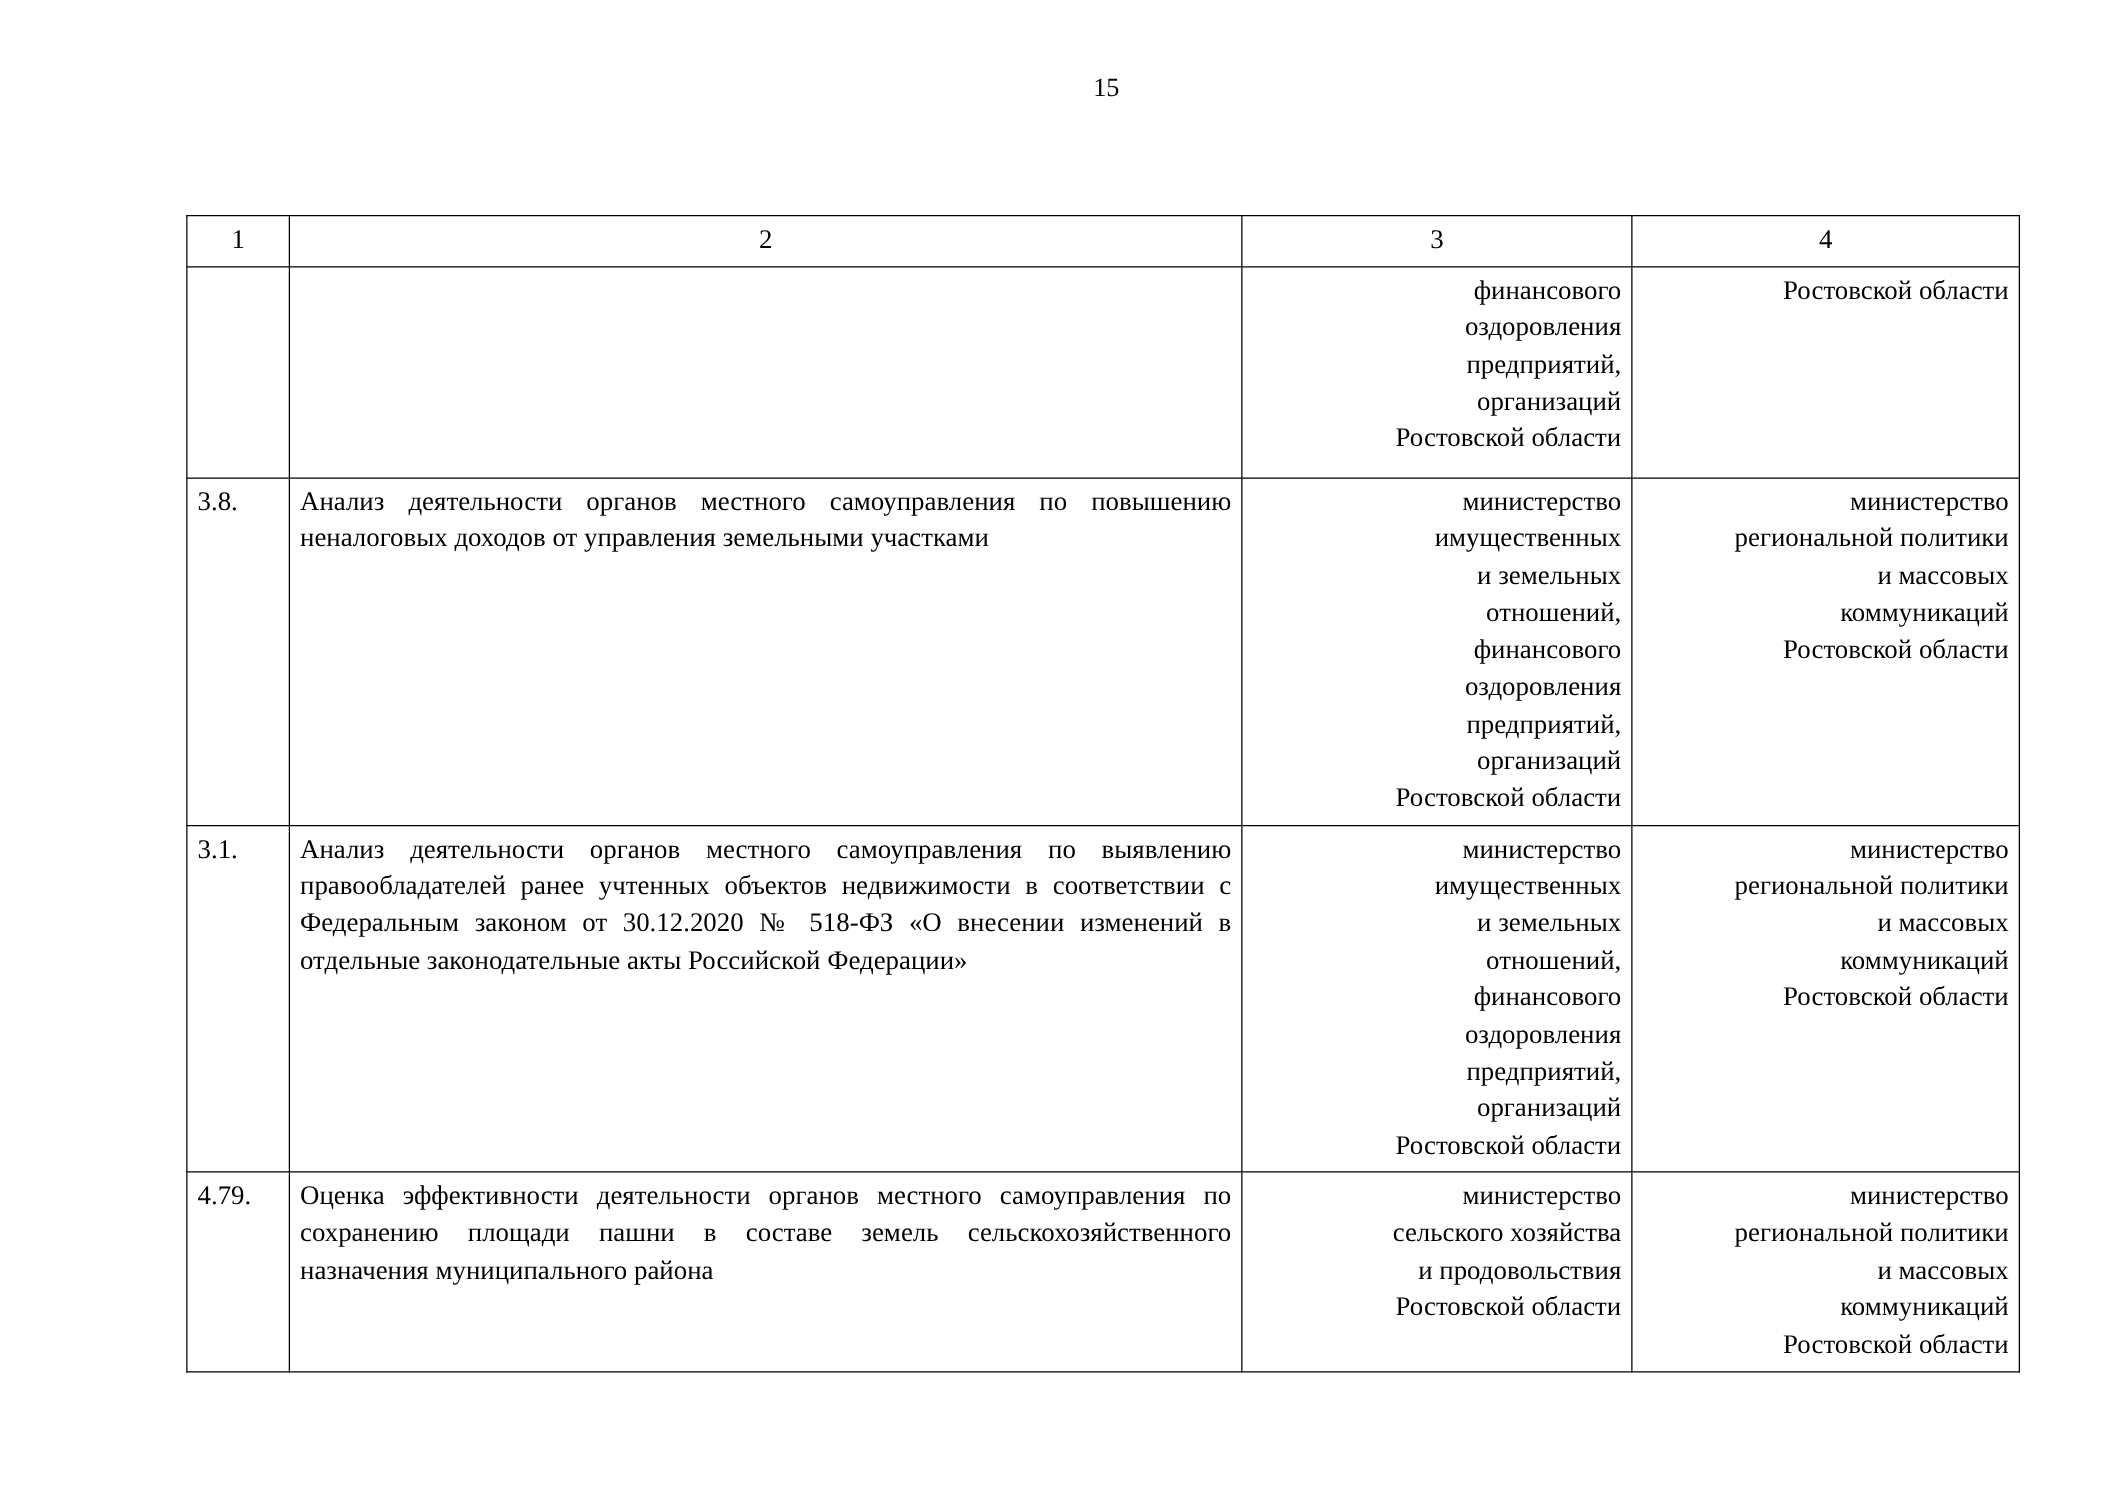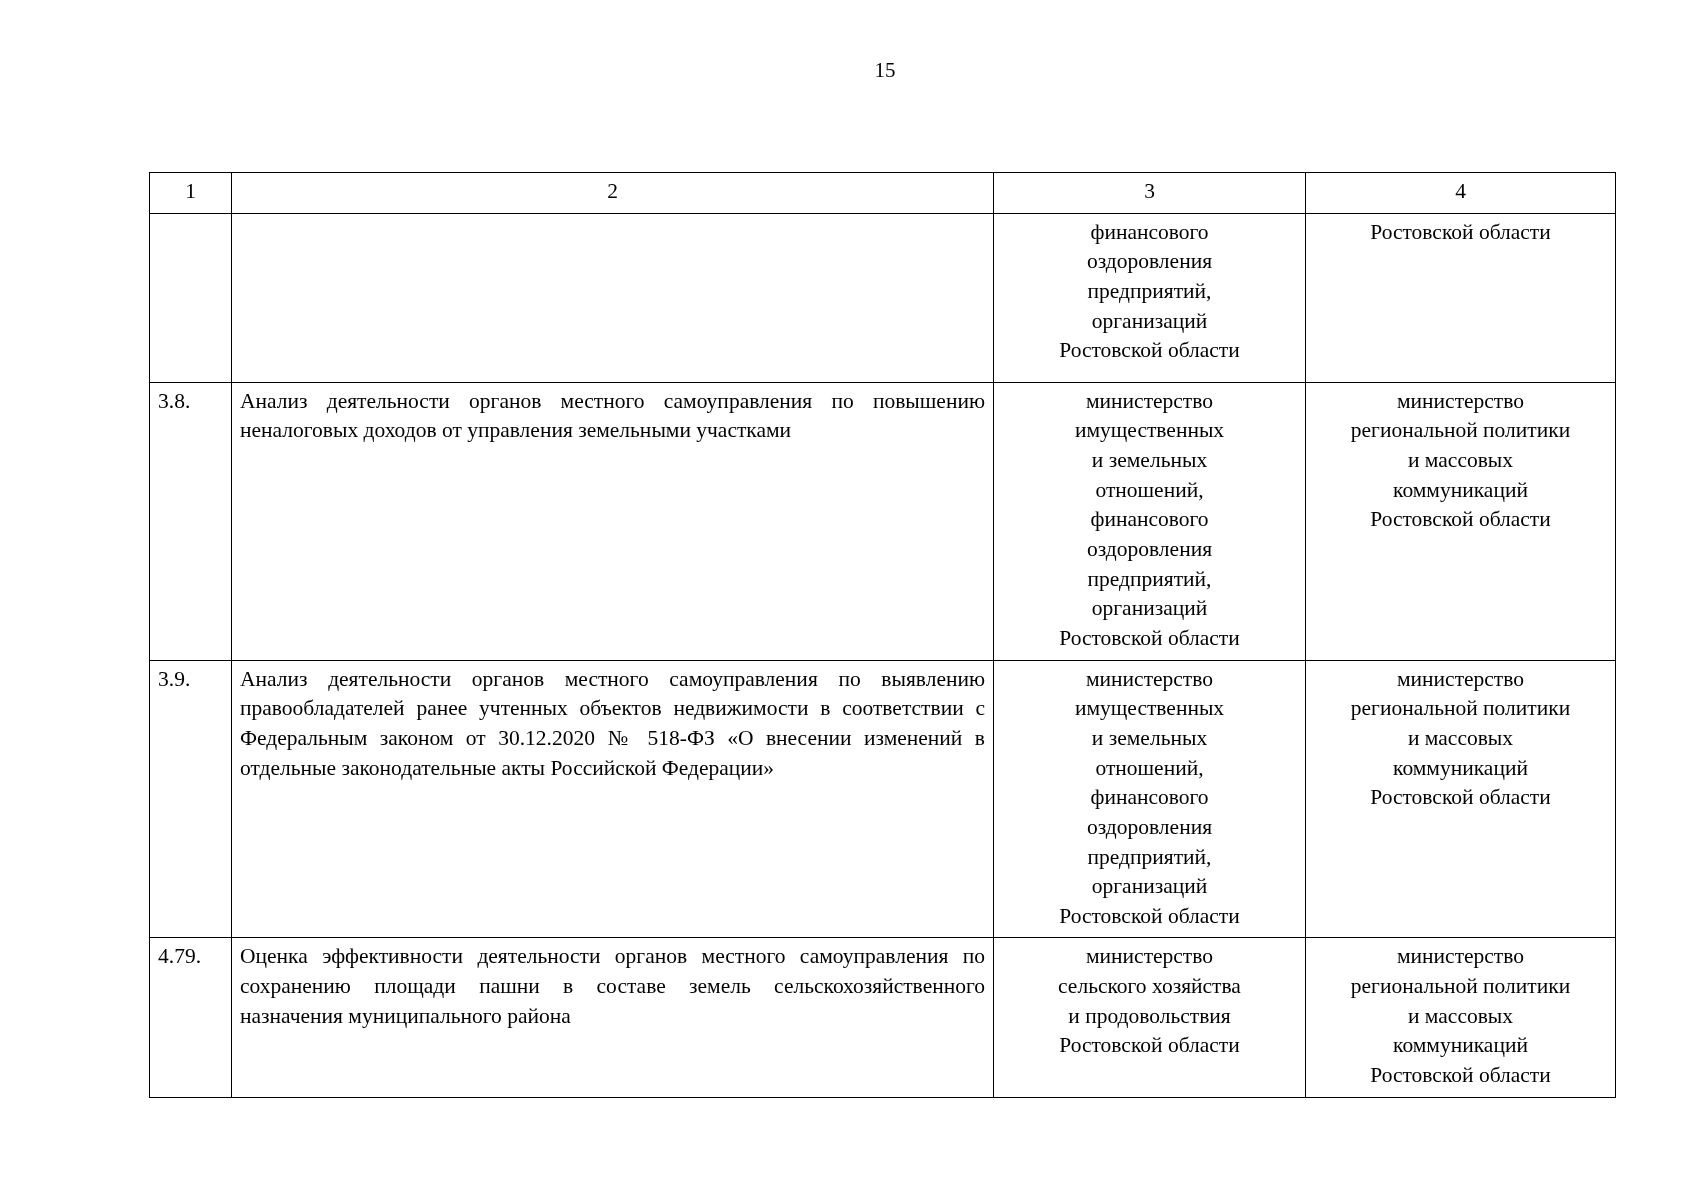--- a/index.html
+++ b/index.html
@@ -64,21 +64,21 @@
     text-align: left;
     padding-top: 6px;
   }
   .just-cell {
     text-align: justify;
     text-align-last: left;
     padding-top: 6px;
     hyphens: none;
   }
   .plain-cell {
-    text-align: center;
+    text-align: right;
     padding-top: 6px;
   }
   .nowrap-line {
     white-space: pre-line;
   }
   .tall-1 { height: 158px; }
 </style>
 </head>
 <body>
 
@@ -126,21 +126,21 @@
 организаций
 Ростовской области</td>
           <td class="plain-cell nowrap-line">министерство
 региональной политики
 и массовых
 коммуникаций
 Ростовской области</td>
         </tr>
 
         <tr>
-          <td class="num-cell">3.9.</td>
+          <td class="num-cell">3.1.</td>
           <td class="just-cell">Анализ деятельности органов местного самоуправления по выявлению правообладателей ранее учтенных объектов недвижимости в соответствии с Федеральным законом от 30.12.2020 № 518-ФЗ «О внесении изменений в отдельные законодательные акты Российской Федерации»</td>
           <td class="plain-cell nowrap-line">министерство
 имущественных
 и земельных
 отношений,
 финансового
 оздоровления
 предприятий,
 организаций
 Ростовской области</td>

